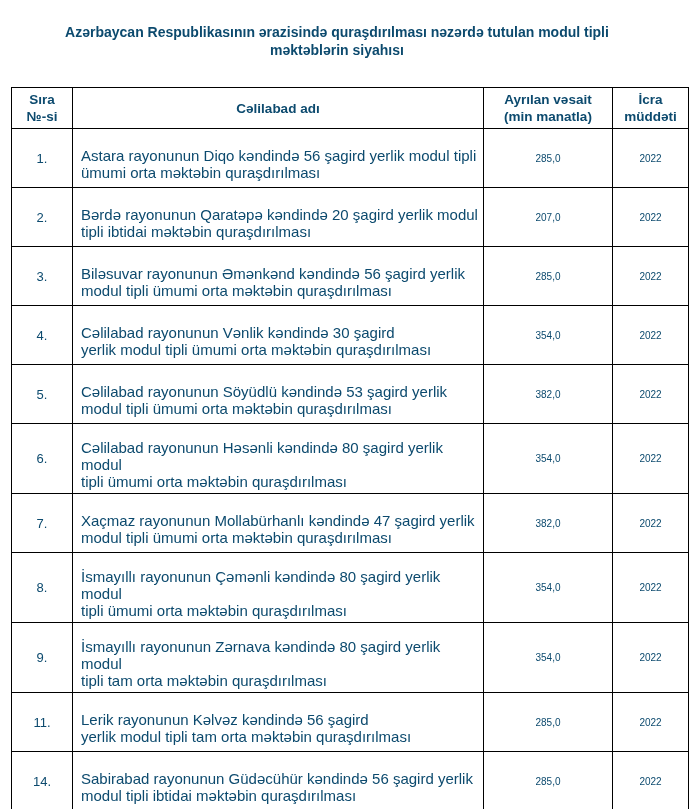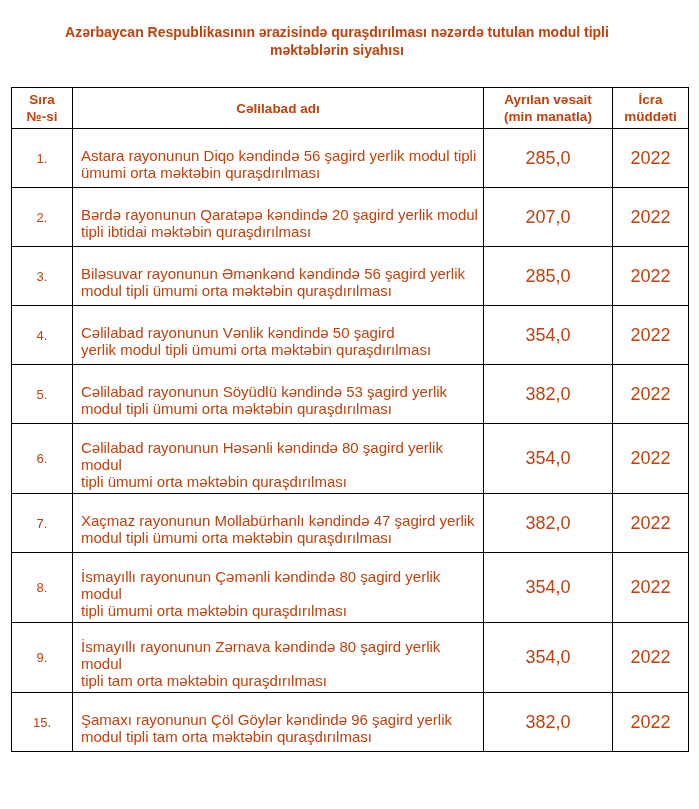--- a/index.html
+++ b/index.html
@@ -5,21 +5,21 @@
   html, body {
     margin: 0;
     padding: 0;
     background: #ffffff;
   }
   .page {
     position: relative;
     width: 699px;
     height: 809px;
     background: #ffffff;
-    color: #c2410c;
+    color: #0c4a6e;
     font-family: "Liberation Sans", sans-serif;
     overflow: hidden;
   }
   .doc-title {
     margin: 23px 12px 0 12px;
     width: 650px;
     font-size: 14px;
     font-weight: bold;
     line-height: 18px;
     text-align: center;
@@ -52,21 +52,21 @@
     padding: 3px 2px;
   }
   td.cell-name {
     font-size: 15px;
     line-height: 17px;
     padding: 15px 4px 3px 8px;
     white-space: pre-wrap;
   }
   td.cell-amount, td.cell-term {
     text-align: center;
-    font-size: 18px;
+    font-size: 10px;
     line-height: 17px;
     padding: 3px 2px;
   }
   tr.data-row td {
     height: 40px;
   }
 </style>
 </head>
 <body>
 
@@ -110,21 +110,21 @@
   </tr>
         <tr class="data-row">
     <td class="cell-no">3.</td>
     <td class="cell-name">Biləsuvar rayonunun Əmənkənd kəndində 56 şagird yerlik
 modul tipli ümumi orta məktəbin quraşdırılması</td>
     <td class="cell-amount">285,0</td>
     <td class="cell-term">2022</td>
   </tr>
         <tr class="data-row">
     <td class="cell-no">4.</td>
-    <td class="cell-name">Cəlilabad rayonunun Vənlik kəndində 50 şagird
+    <td class="cell-name">Cəlilabad rayonunun Vənlik kəndində 30 şagird
 yerlik modul tipli ümumi orta məktəbin quraşdırılması</td>
     <td class="cell-amount">354,0</td>
     <td class="cell-term">2022</td>
   </tr>
         <tr class="data-row">
     <td class="cell-no">5.</td>
     <td class="cell-name">Cəlilabad rayonunun Söyüdlü kəndində 53 şagird yerlik
 modul tipli ümumi orta məktəbin quraşdırılması</td>
     <td class="cell-amount">382,0</td>
     <td class="cell-term">2022</td>
@@ -151,20 +151,34 @@
     <td class="cell-term">2022</td>
   </tr>
         <tr class="data-row">
     <td class="cell-no">9.</td>
     <td class="cell-name">İsmayıllı rayonunun Zərnava kəndində 80 şagird yerlik modul
 tipli tam orta məktəbin quraşdırılması</td>
     <td class="cell-amount">354,0</td>
     <td class="cell-term">2022</td>
   </tr>
         <tr class="data-row">
+    <td class="cell-no">11.</td>
+    <td class="cell-name">Lerik rayonunun Kəlvəz kəndində 56 şagird
+yerlik modul tipli tam orta məktəbin quraşdırılması</td>
+    <td class="cell-amount">285,0</td>
+    <td class="cell-term">2022</td>
+  </tr>
+        <tr class="data-row">
+    <td class="cell-no">14.</td>
+    <td class="cell-name">Sabirabad rayonunun Güdəcühür kəndində 56 şagird yerlik
+modul tipli ibtidai məktəbin quraşdırılması</td>
+    <td class="cell-amount">285,0</td>
+    <td class="cell-term">2022</td>
+  </tr>
+        <tr class="data-row">
     <td class="cell-no">15.</td>
     <td class="cell-name">Şamaxı rayonunun Çöl Göylər kəndində 96 şagird yerlik
 modul tipli tam orta məktəbin quraşdırılması</td>
     <td class="cell-amount">382,0</td>
     <td class="cell-term">2022</td>
   </tr>
       </tbody>
 
   </table>
 

